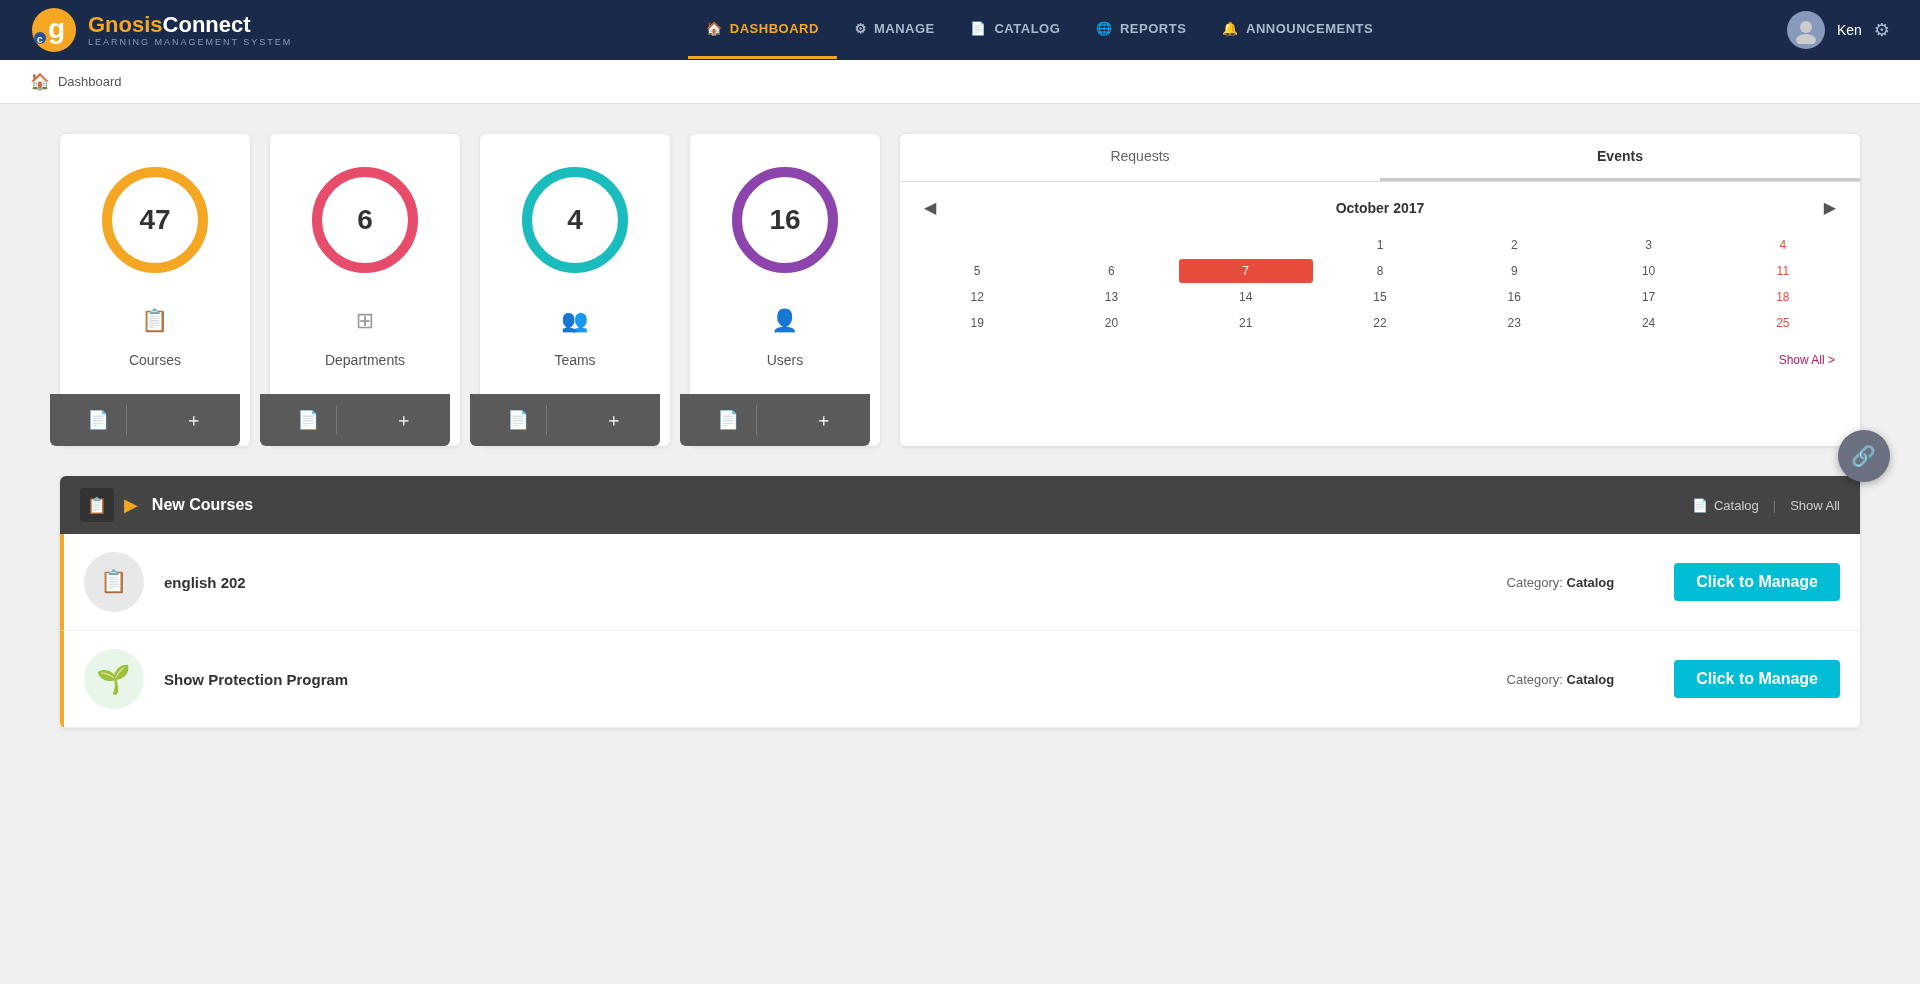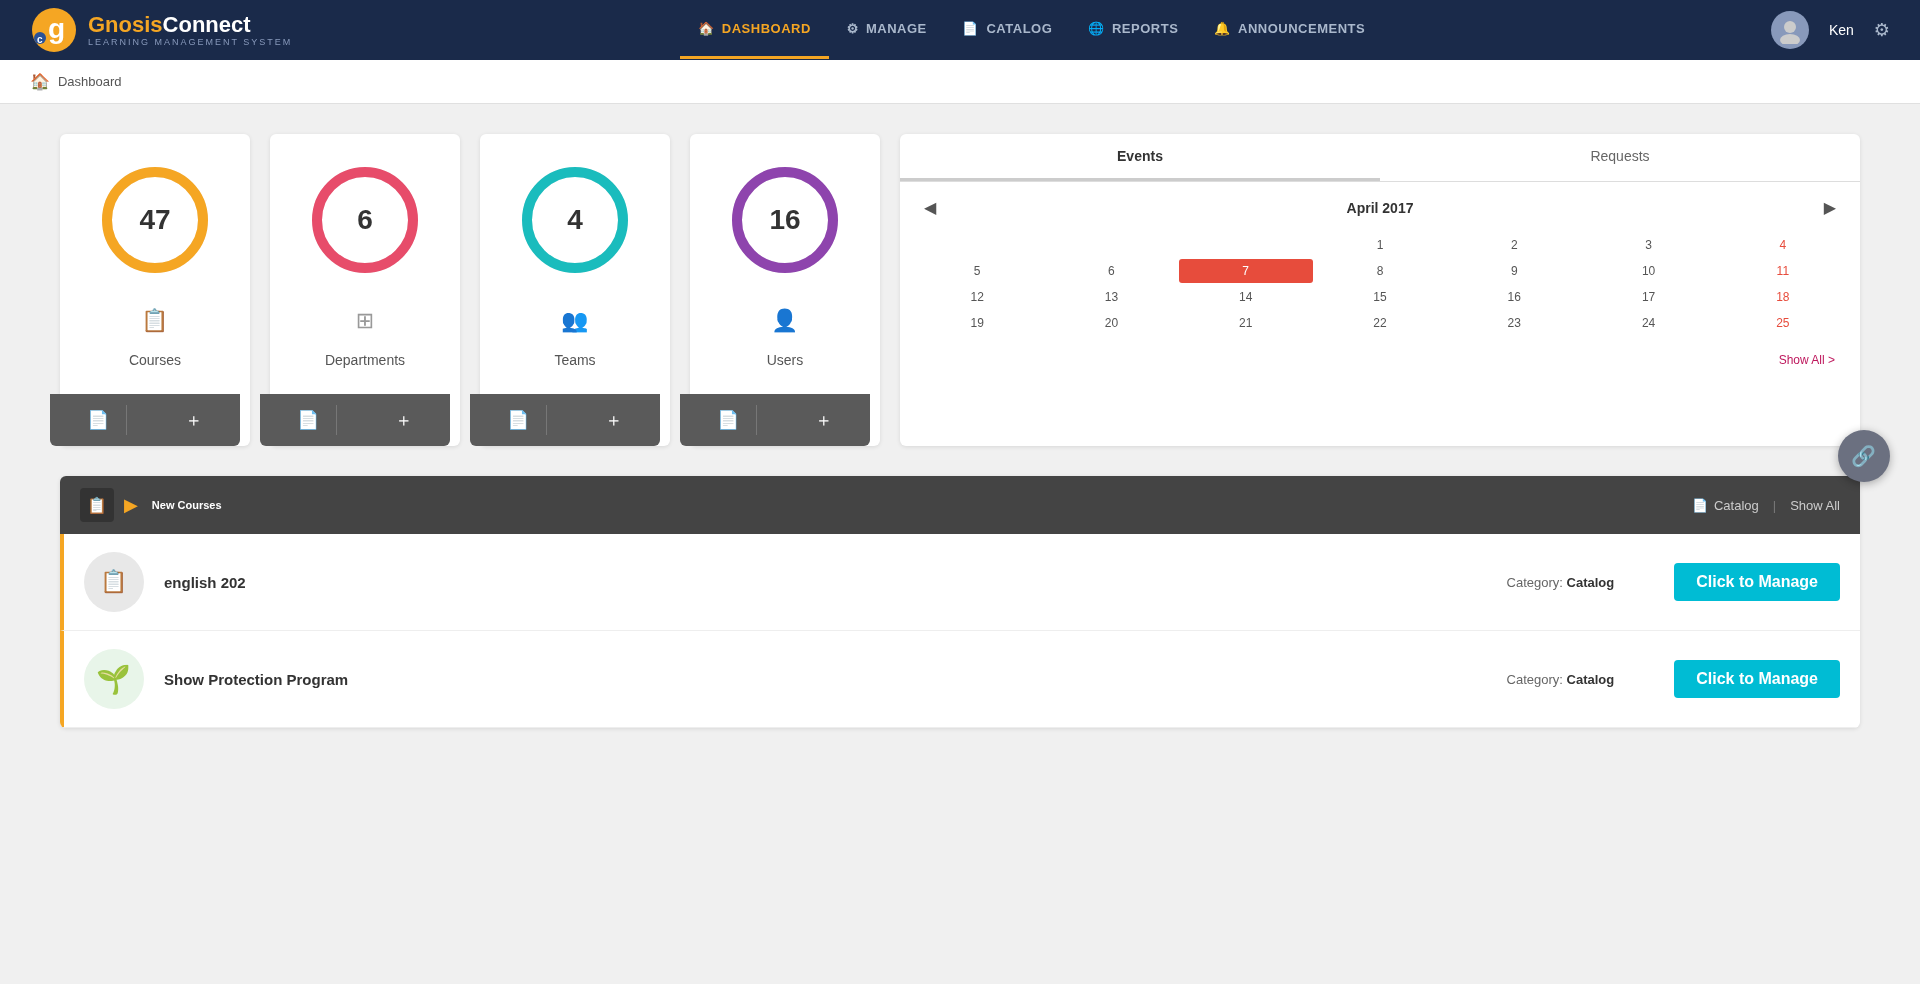--- a/index.html
+++ b/index.html
@@ -66,21 +66,21 @@
     }
     .nav-item.active {
       color: #f5a623;
       border-bottom: 3px solid #f5a623;
     }
 
     
     .user-area {
       display: flex;
       align-items: center;
-      gap: 20px;
+      gap: 12px;
       color: white;
       font-size: 14px;
     }
     .avatar {
       width: 38px;
       height: 38px;
       border-radius: 50%;
       background: #8899bb;
       display: flex;
       align-items: center;
@@ -321,21 +321,21 @@
       justify-content: center;
       font-size: 16px;
       color: white;
     }
     .section-chevron {
       color: #f5a623;
       font-size: 18px;
       margin-right: 4px;
     }
     .section-title {
-      font-size: 11px;
+      font-size: 16px;
       font-weight: 600;
       color: white;
       text-align: right;
     }
     .section-header-actions {
       display: flex;
       align-items: center;
       gap: 14px;
       font-size: 13px;
       color: #ccc;
@@ -519,26 +519,26 @@
       <div class="stat-icon">👤</div>
       <div class="stat-label">Users</div>
       <div class="stat-actions">
         <div class="stat-action-btn">📄</div>
         <div class="stat-action-btn">＋</div>
       </div>
     </div>
 
     <div class="calendar-card">
       <div class="calendar-tabs">
+        <div class="cal-tab">Requests</div>
         <div class="cal-tab active">Events</div>
-        <div class="cal-tab">Requests</div>
       </div>
       <div class="calendar-nav">
         <button class="cal-nav-btn">◀</button>
-        <span class="cal-month">April 2017</span>
+        <span class="cal-month">October 2017</span>
         <button class="cal-nav-btn">▶</button>
       </div>
       <div class="calendar-grid">
 
         <div class="cal-row">
           <div class="cal-cell empty"></div>
           <div class="cal-cell empty"></div>
           <div class="cal-cell empty"></div>
           <div class="cal-cell">1</div>
           <div class="cal-cell">2</div>

